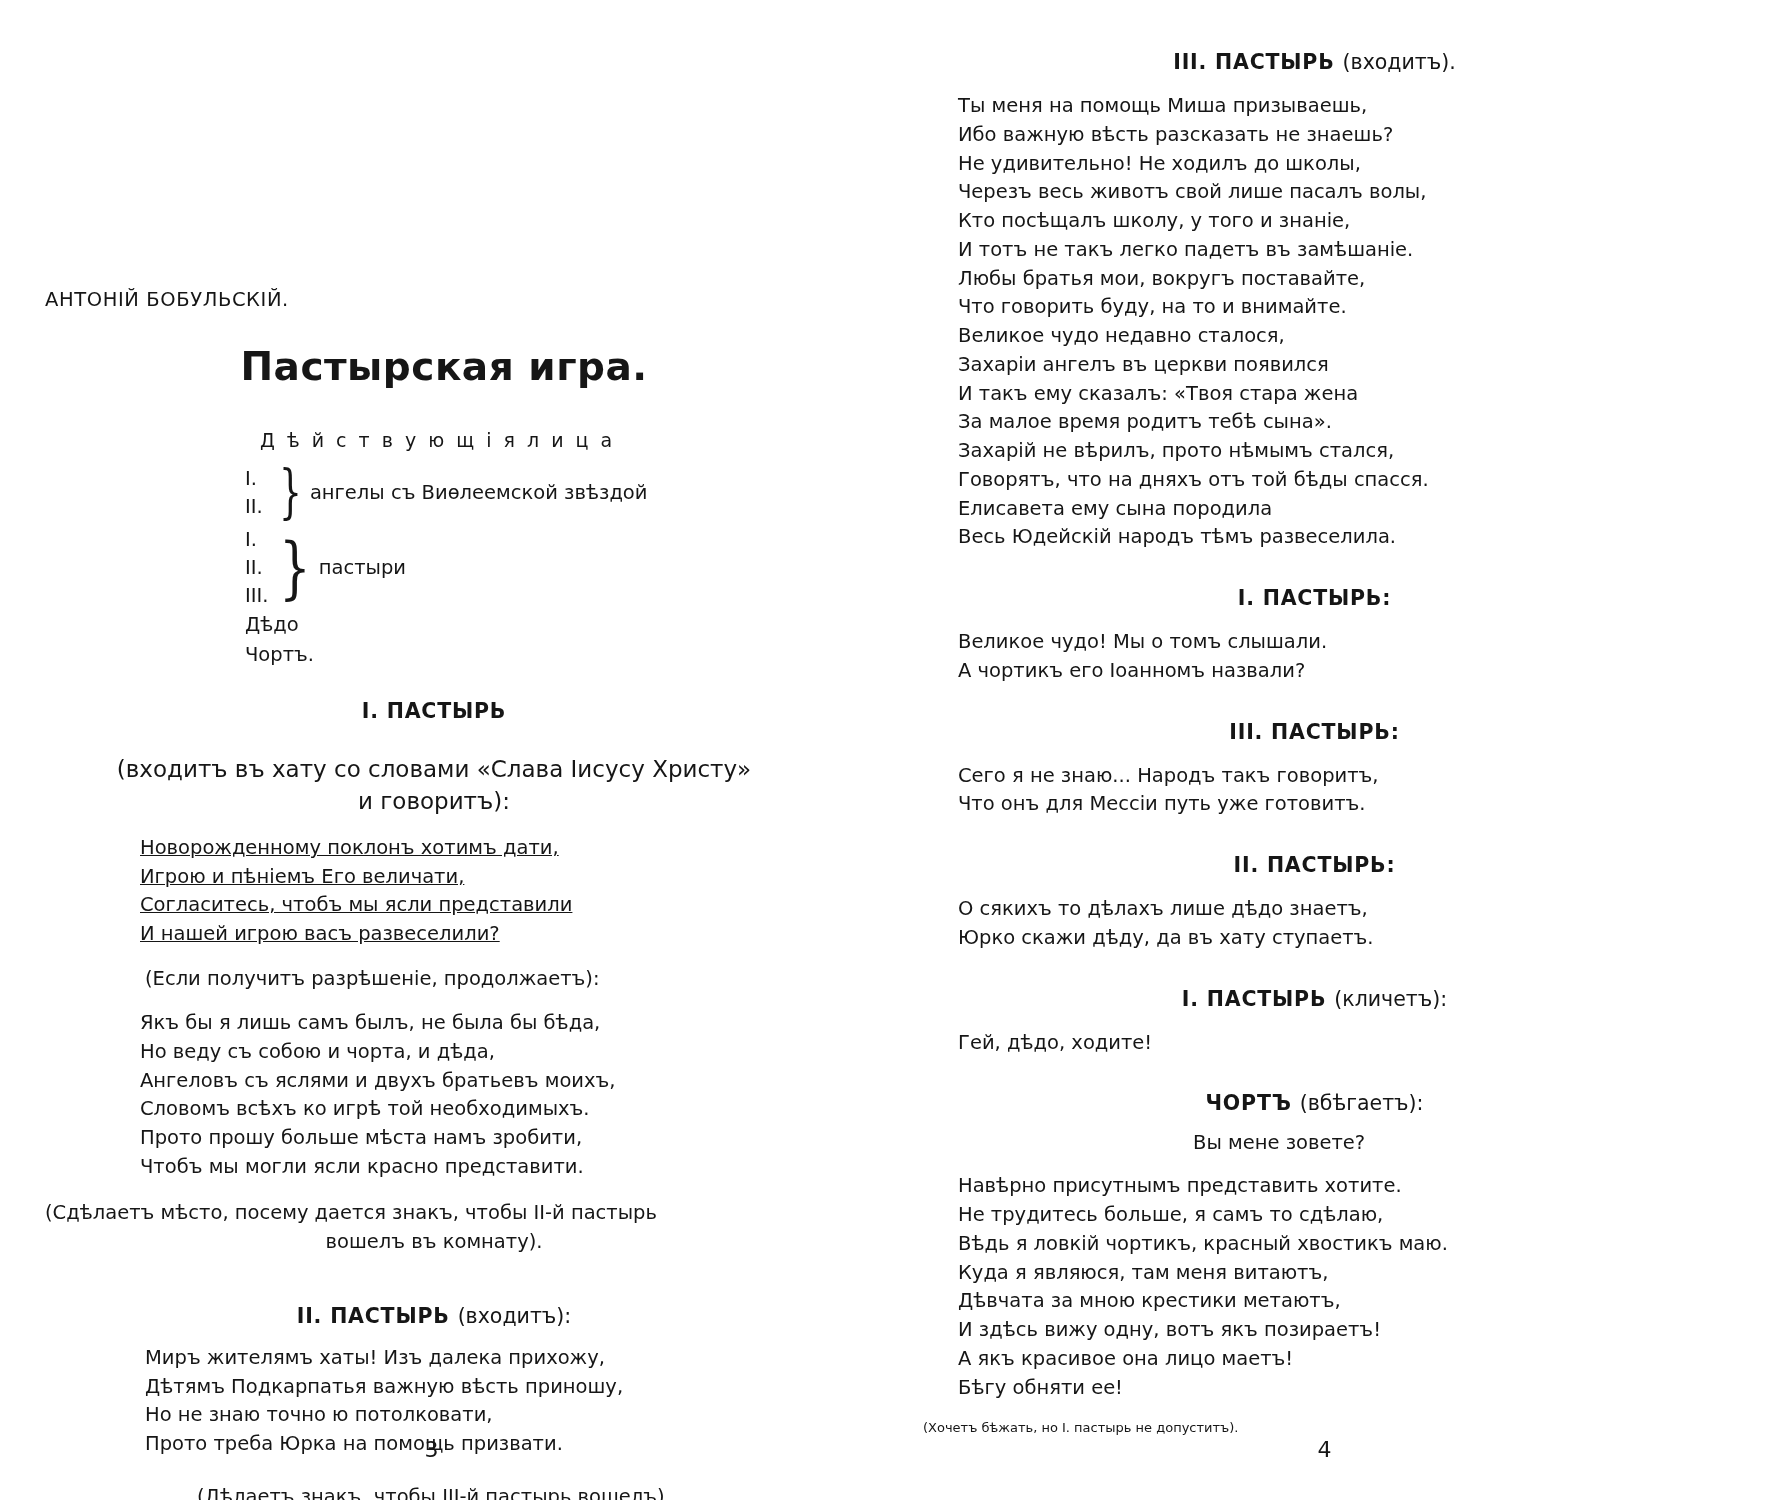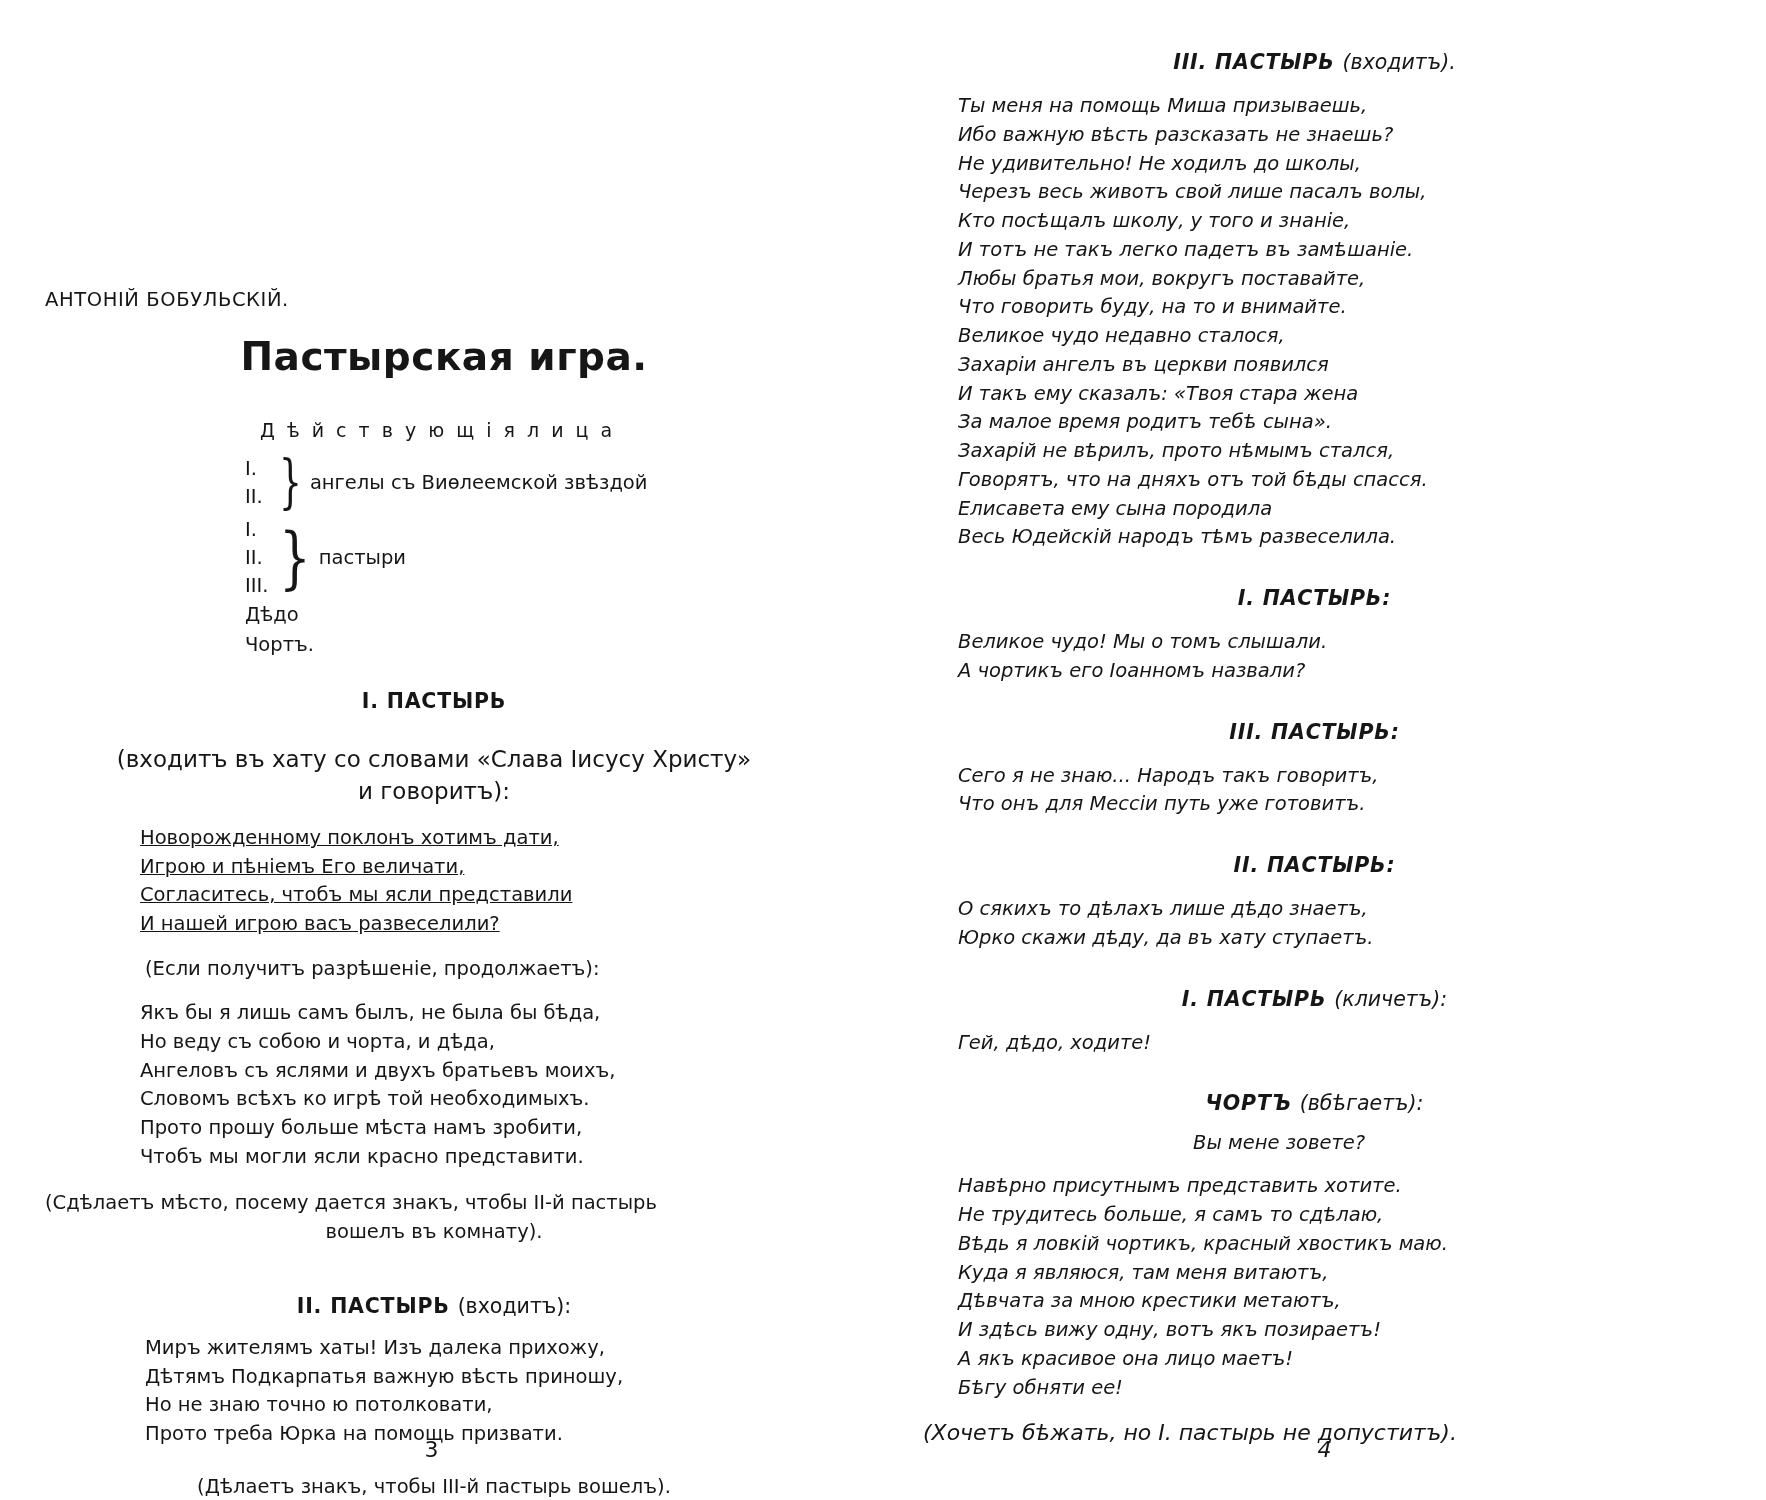--- a/index.html
+++ b/index.html
@@ -25,36 +25,35 @@
     position: relative;
     box-sizing: border-box;
   }
   .page-left {
     width: 883px;
     padding: 0 60px 16px 45px;
   }
   .page-right {
     width: 883px;
     padding: 0 60px 0 40px;
-    font-style: italic;
   }
 
   
   .author {
     margin-top: 288px;
     font-size: 19.5px;
     letter-spacing: 0.6px;
     margin-left: 0px;
   }
   .title {
     text-align: center;
     font-size: 39px;
     font-weight: bold;
     letter-spacing: 0.5px;
-    margin-top: 23px;
+    margin-top: 33px;
     margin-left: 20px;
   }
   .cast-heading {
     margin-top: 40px;
     margin-left: 215px;
     font-size: 19px;
     letter-spacing: 3px;
   }
   .cast-list {
     margin-top: 14px;
@@ -151,21 +150,21 @@
     margin-top: 18px;
     margin-left: 35px;
   }
   .r-stage-right {
     font-size: 19.5px;
     margin-top: 16px;
     text-align: left;
     margin-left: 270px;
   }
   .r-stage {
-    font-size: 22px;
+    font-size: 13px;
     margin-top: 18px;
     text-align: left;
     margin-left: 0px;
   }
 </style>
 </head>
 <body>
 
 <div class="spread">
 

